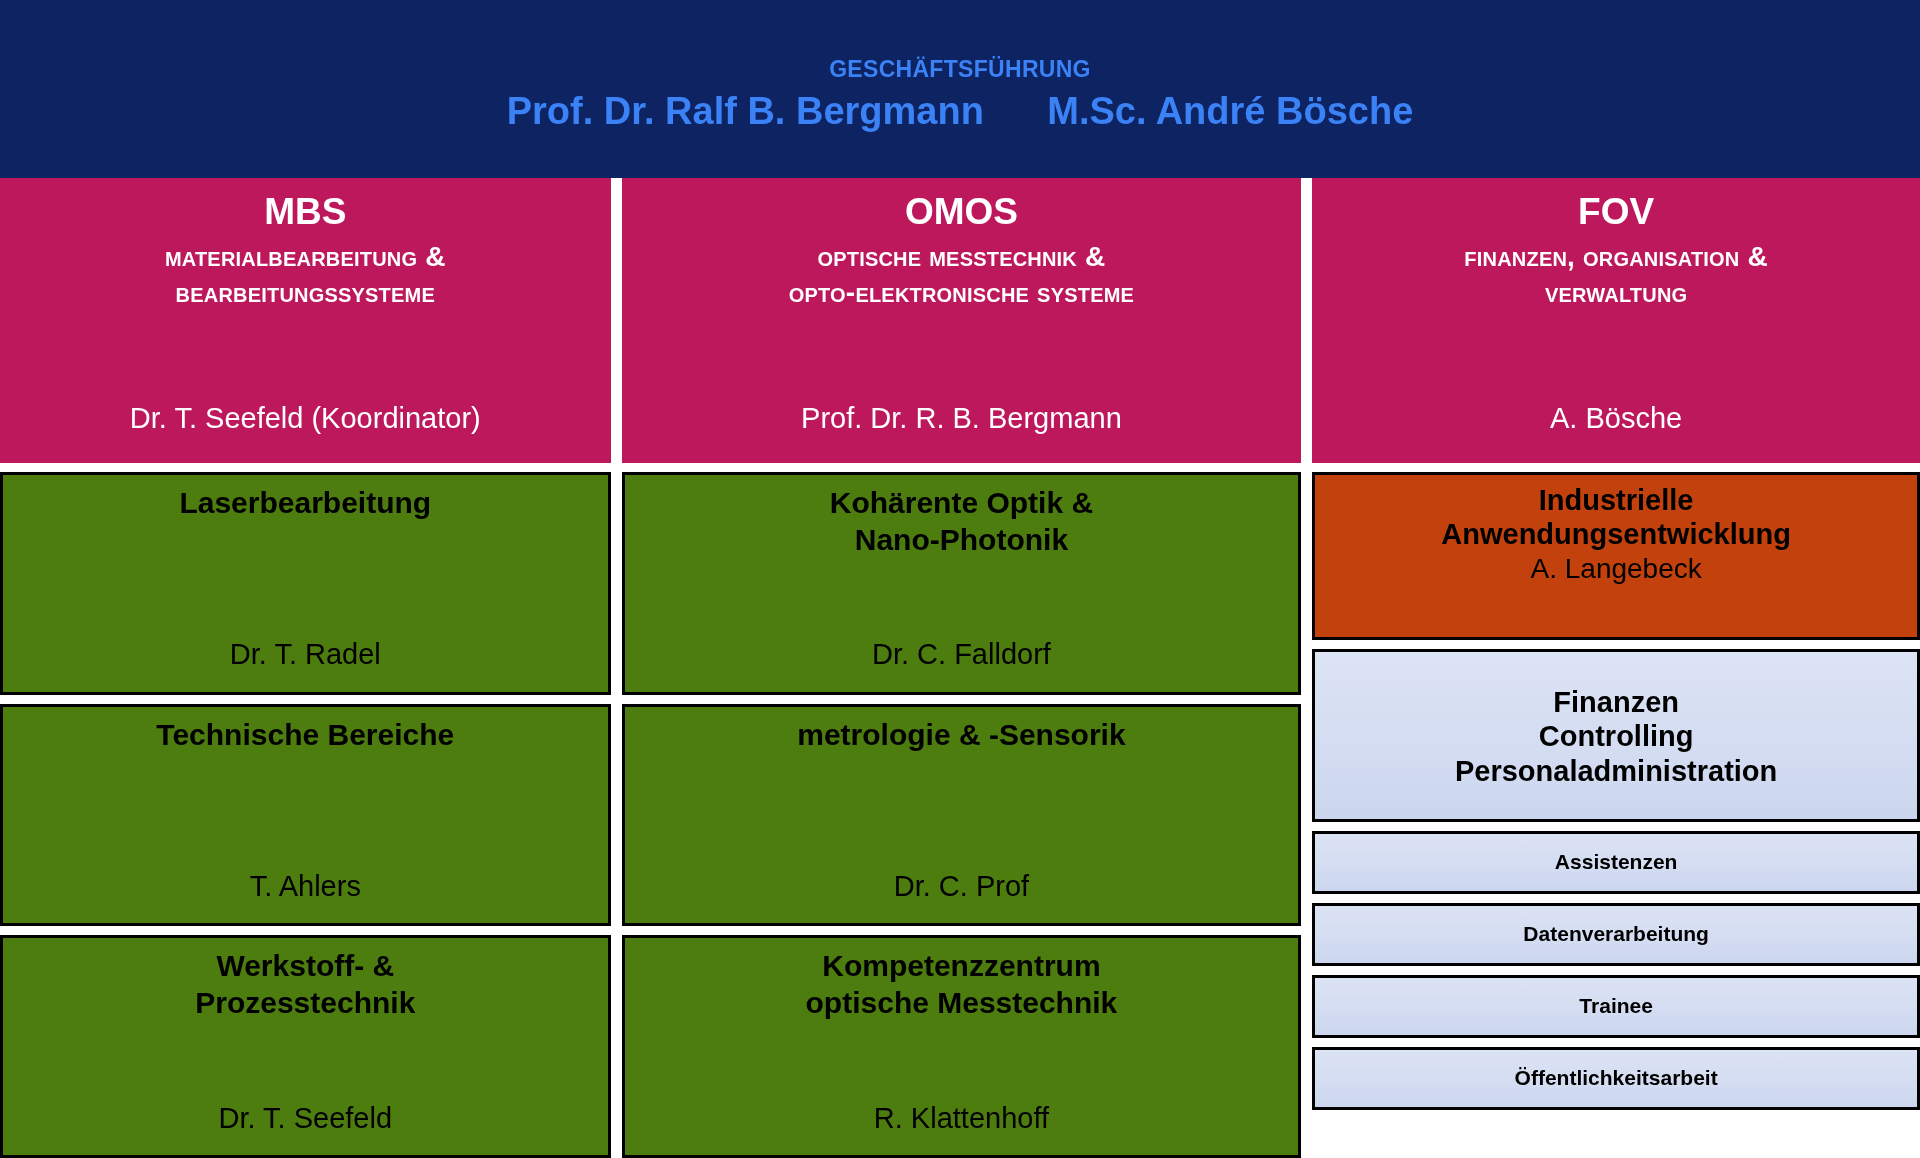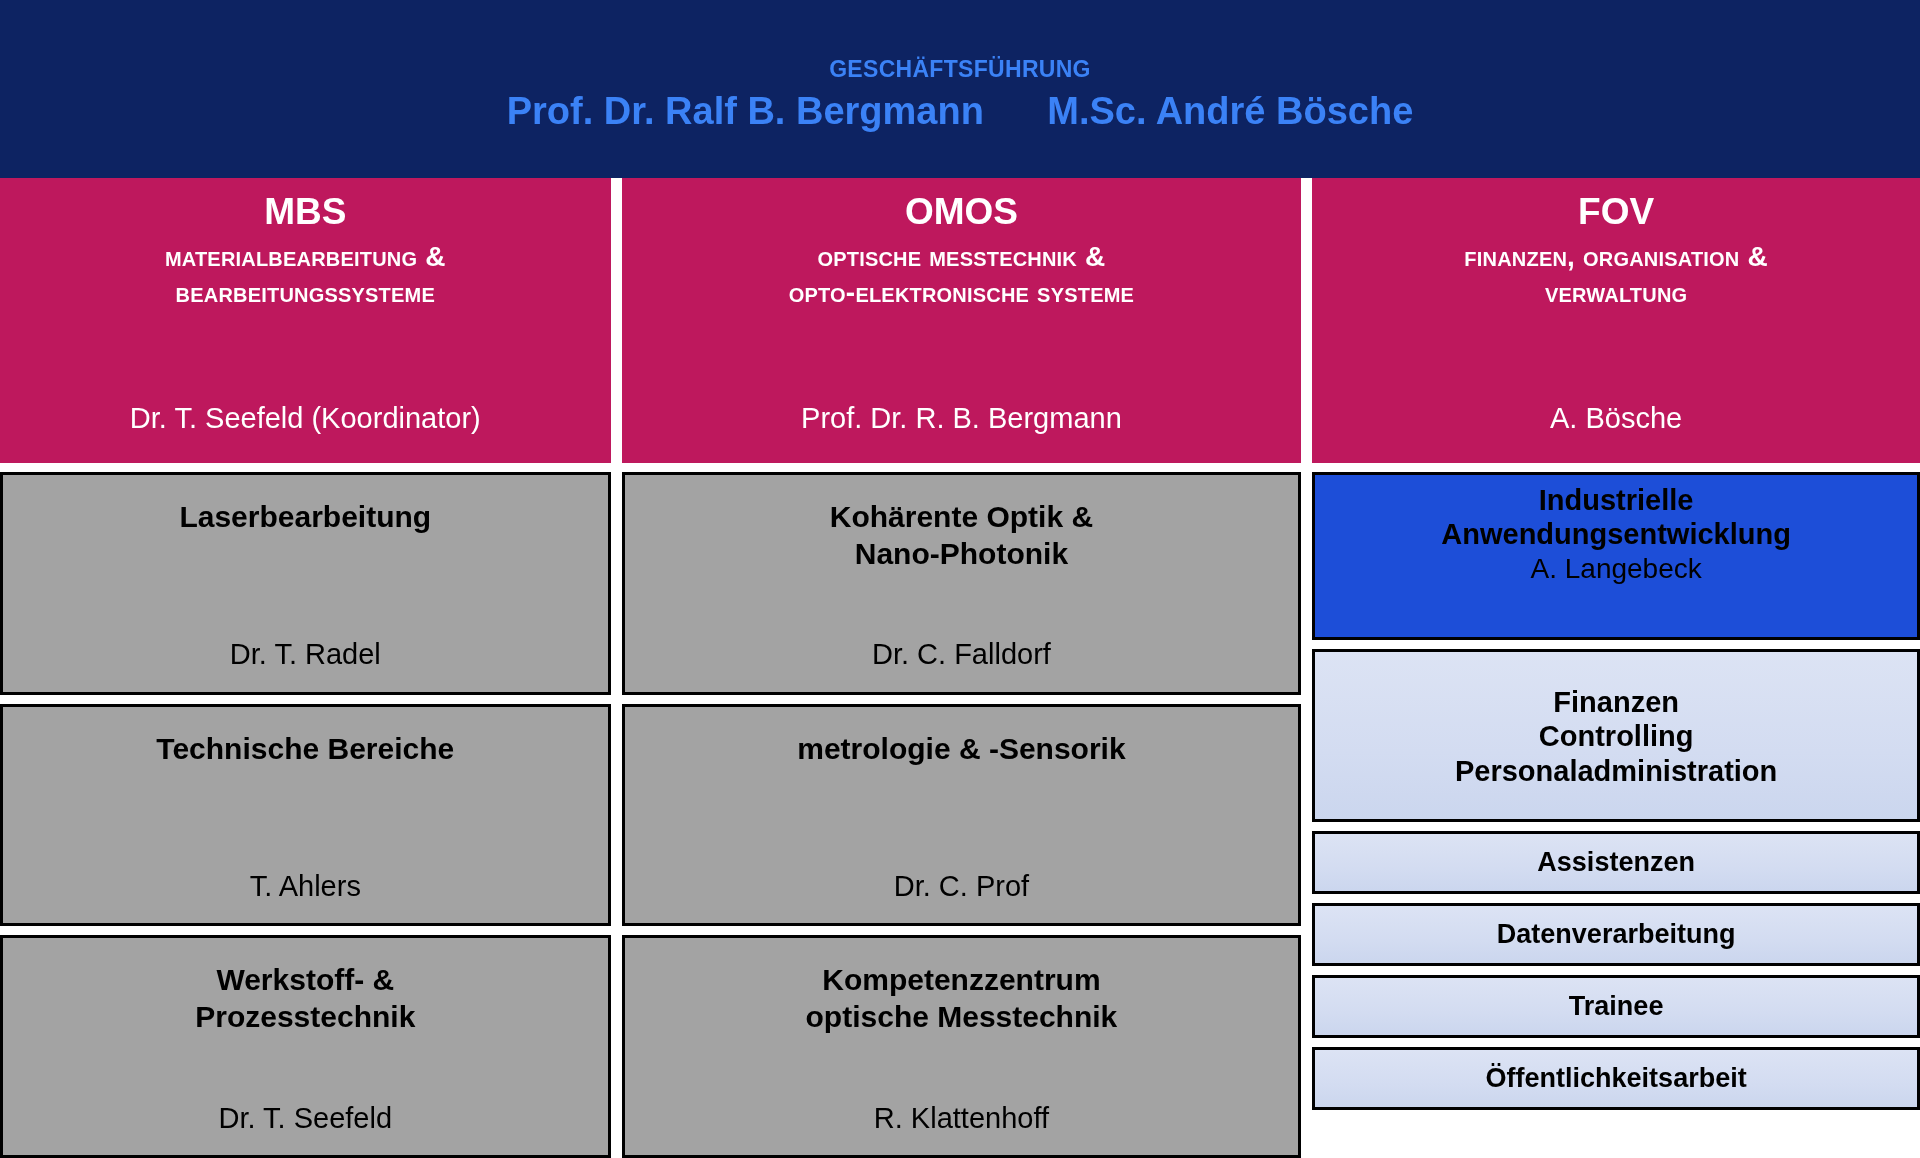--- a/index.html
+++ b/index.html
@@ -86,49 +86,49 @@
   .dept-lead{
     font-size:29px;font-weight:normal;
     margin-top:auto;
     padding-bottom:16px;
     line-height:1.15;
   }
 
   
   .group{
     border:3px solid #000000;
-    background:#a3a3a3;
+    background:#4d7c0f;
     box-sizing:border-box;
     text-align:center;
     display:flex;flex-direction:column;
     align-items:center;
-    padding:24px 8px 8px;
+    padding:10px 8px 8px;
     flex:1;
   }
   .group-title{
     font-size:30px;font-weight:bold;
     color:#000000;
     line-height:1.22;
   }
   .group-person{
     font-size:29px;font-weight:normal;
     color:#000000;
     margin-top:auto;
     padding-bottom:12px;
     line-height:1.15;
   }
 
   
   .col-fov .group{padding:8px 8px 6px;}
-  .g-fov-solid{background:#1d4ed8;}
+  .g-fov-solid{background:#c2410c;}
   .g-fov-grad{background:linear-gradient(to bottom,#dce3f4 0%,#d3dcf1 60%,#cbd6ee 100%);}
   .col-fov .group-title{font-size:29px;line-height:1.18;}
   .col-fov .group-person{font-size:28px;margin-top:2px;padding-bottom:4px;}
   .g-tight{flex:none;padding:4px 6px !important;justify-content:center;}
-  .g-tight .group-title{font-size:27px;}
+  .g-tight .group-title{font-size:21px;}
 
   .fov-industrie{flex:none;height:168px;justify-content:flex-start;}
   .fov-finanzen{flex:none;height:173px;justify-content:center;}
   .fov-assistenzen{height:63px;}
   .fov-datenverarbeitung{height:63px;}
   .fov-trainee{height:63px;}
   .fov-oeffentlich{height:63px;}
 </style>
 </head>
 <body>

